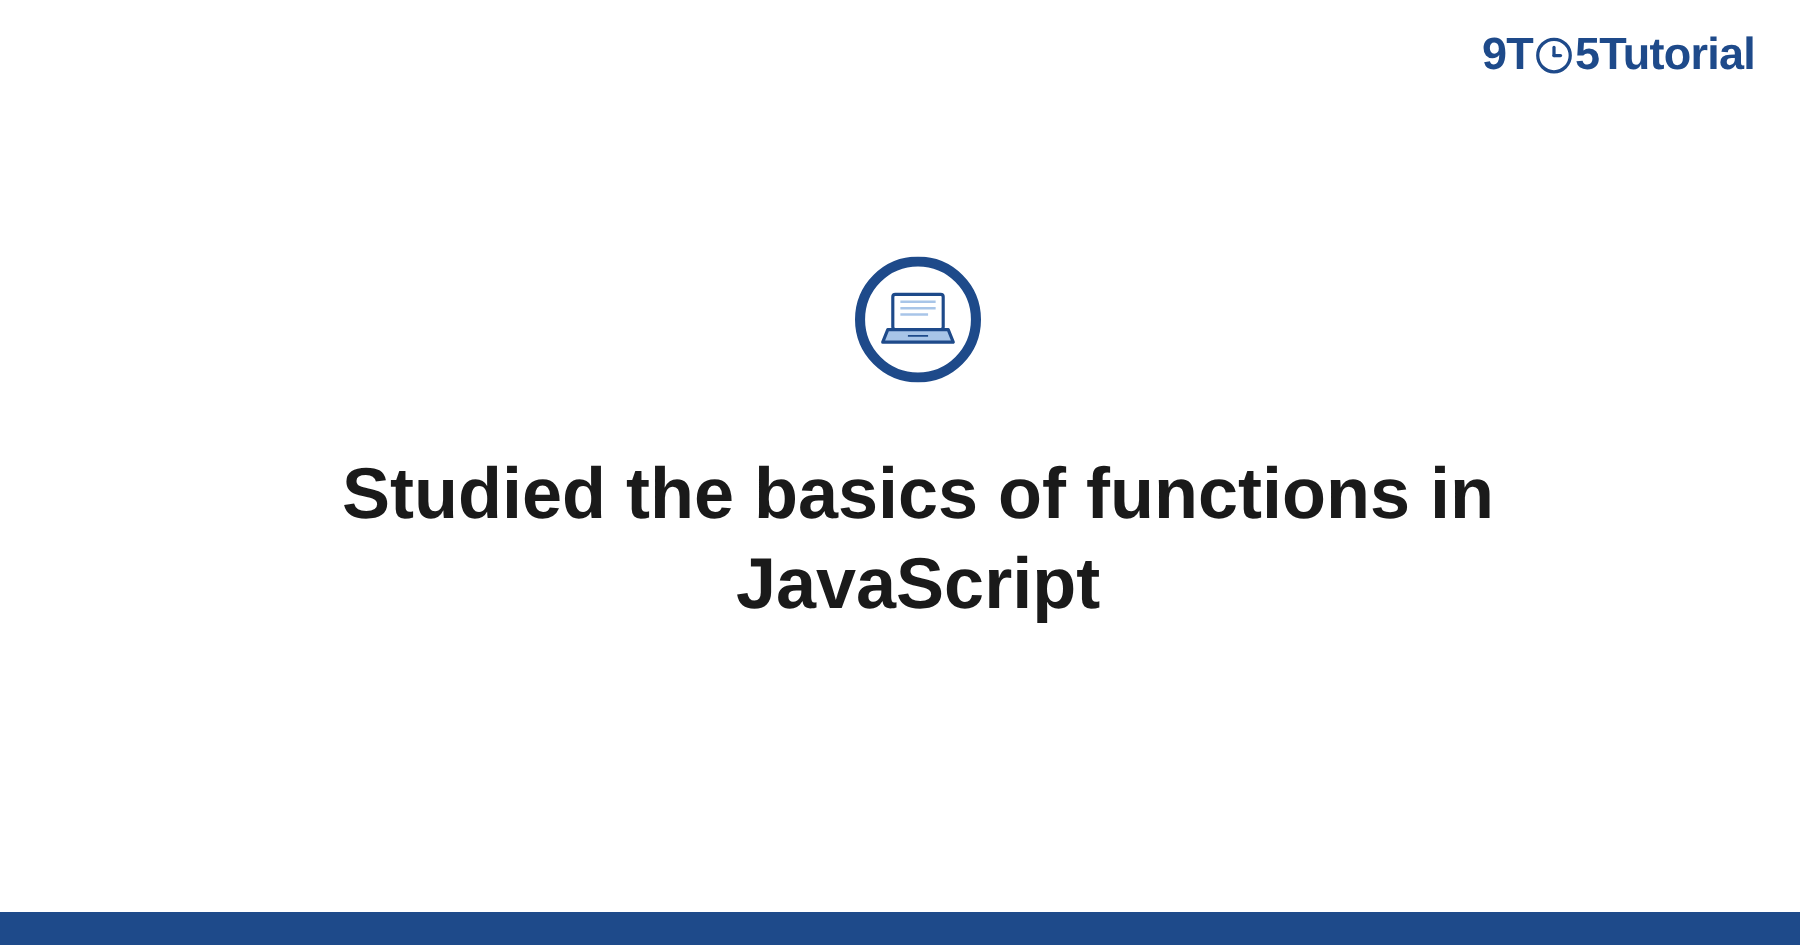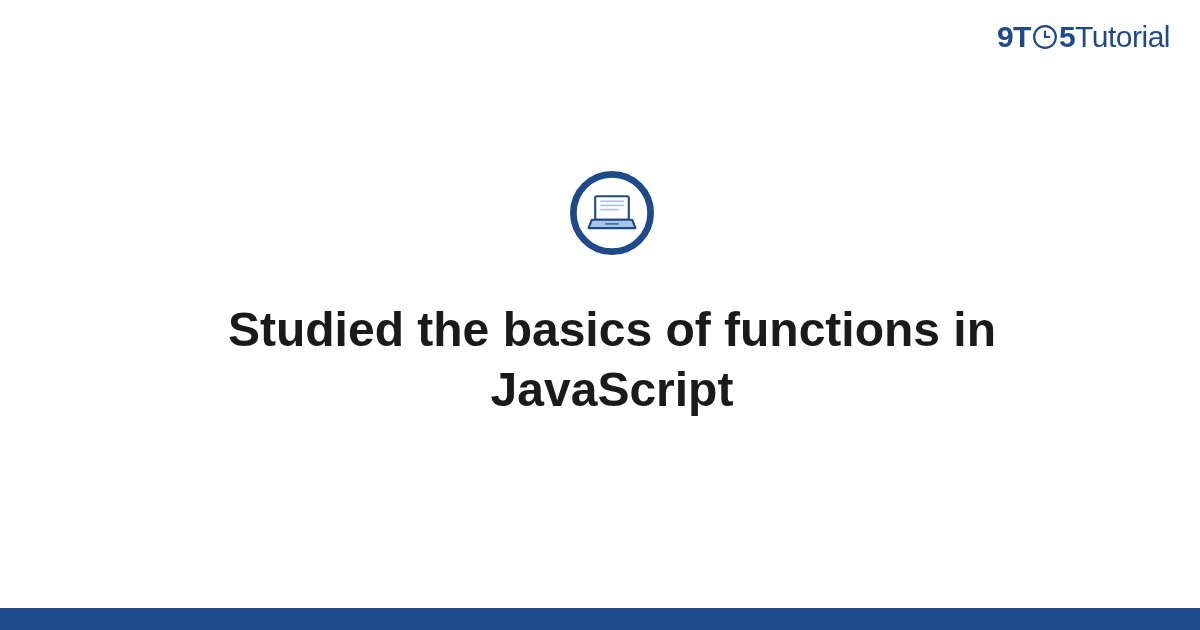--- a/index.html
+++ b/index.html
@@ -38,21 +38,21 @@
       justify-content: center;
       width: 26px;
       height: 26px;
       margin: 0 1px;
       vertical-align: middle;
     }
     .logo .five {
       font-weight: 600;
     }
     .logo .tutorial {
-      font-weight: 400;
+      font-weight: 700;
     }
     .content {
       position: absolute;
       top: 0;
       left: 12px;
       width: 100%;
       height: 100%;
       display: flex;
       flex-direction: column;
       align-items: center;

